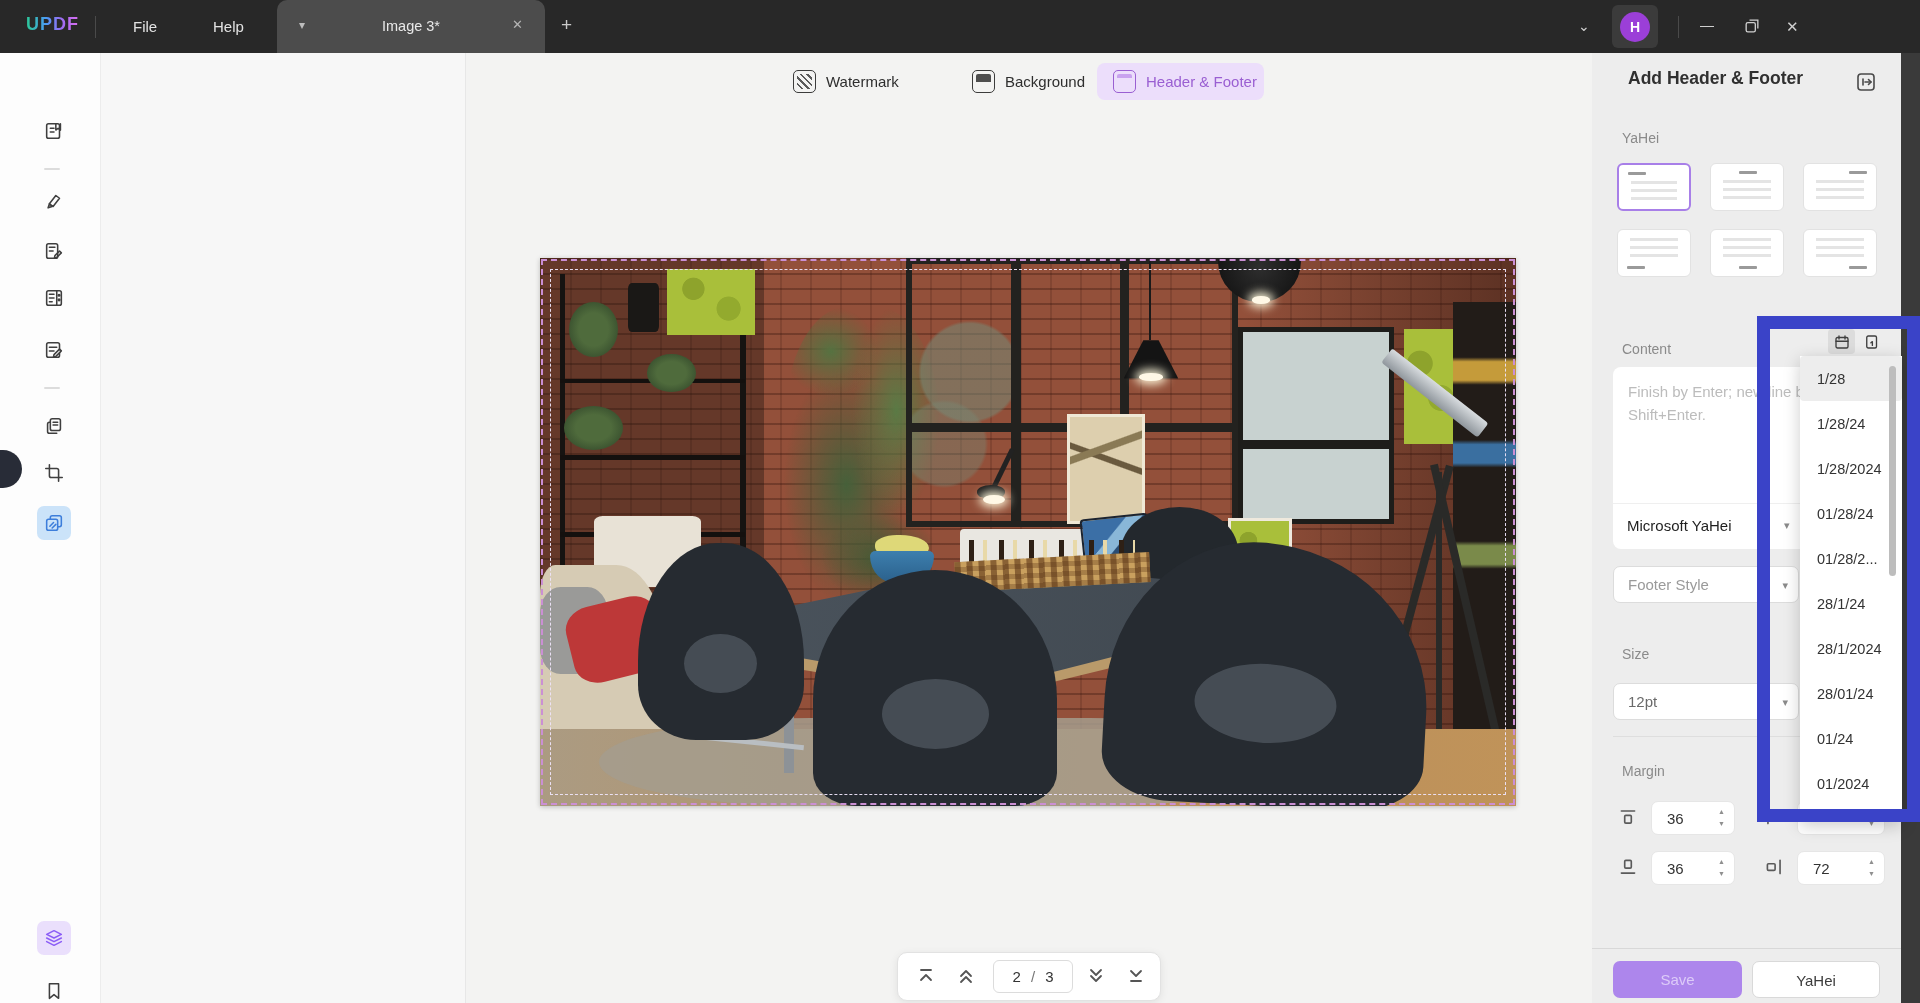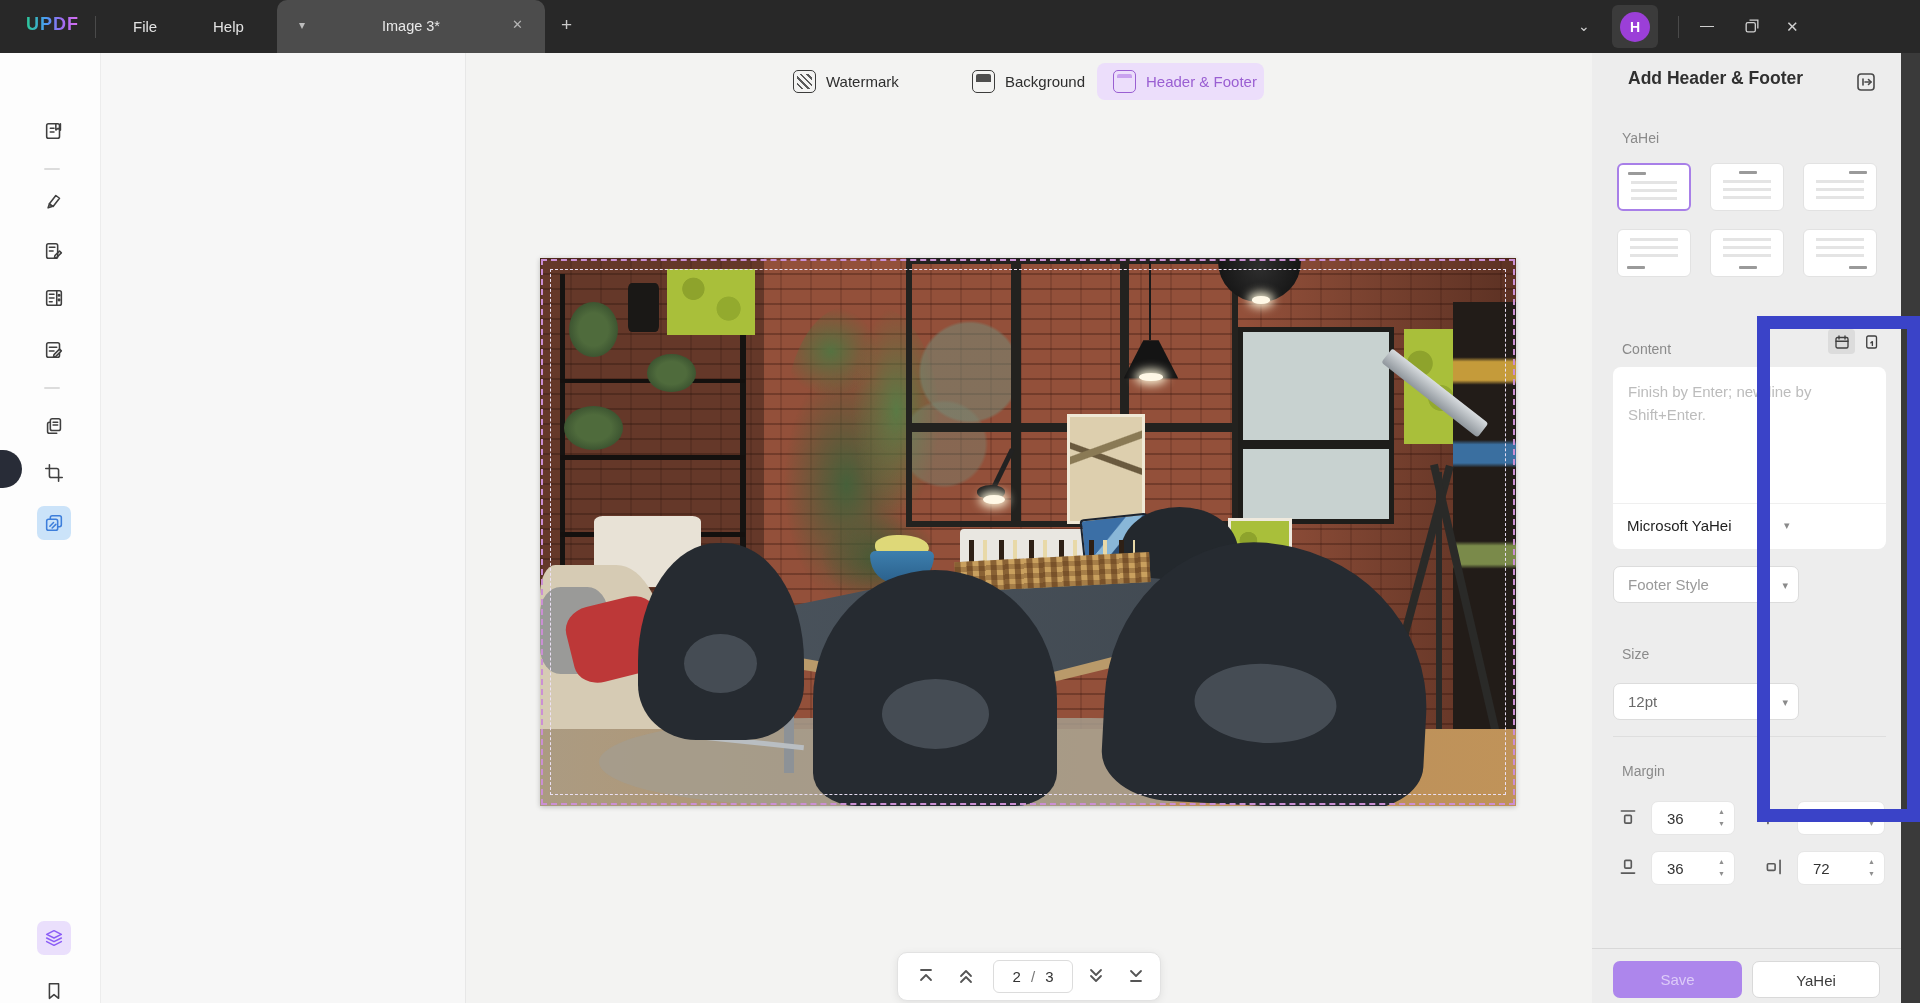--- a/index.html
+++ b/index.html
@@ -663,16 +663,29 @@
         <path d="M4 11h16M8 4v4M16 4v4"></path>
     </svg>
   </div>
   <div class="pg1-btn">
     <svg width="18" height="18" viewBox="0 0 24 24" fill="none" stroke="#3f3f3f" stroke-width="1.8" stroke-linecap="round" stroke-linejoin="round">
       <rect x="5" y="4" width="13" height="16" rx="2"></rect>
         <path d="M12.5 16.5v-5l-2 1.5"></path>
     </svg>
   </div>
 
+  <div class="dropdown">
+    <div class="dd-item hl">1/28</div>
+    <div class="dd-item">1/28/24</div>
+    <div class="dd-item">1/28/2024</div>
+    <div class="dd-item">01/28/24</div>
+    <div class="dd-item">01/28/2...</div>
+    <div class="dd-item">28/1/24</div>
+    <div class="dd-item">28/1/2024</div>
+    <div class="dd-item">28/01/24</div>
+    <div class="dd-item">01/24</div>
+    <div class="dd-item">01/2024</div>
+    <div class="dd-thumb"></div>
+  </div>
 
   <div class="anno"></div>
 
 </div>
 
 </body></html>

